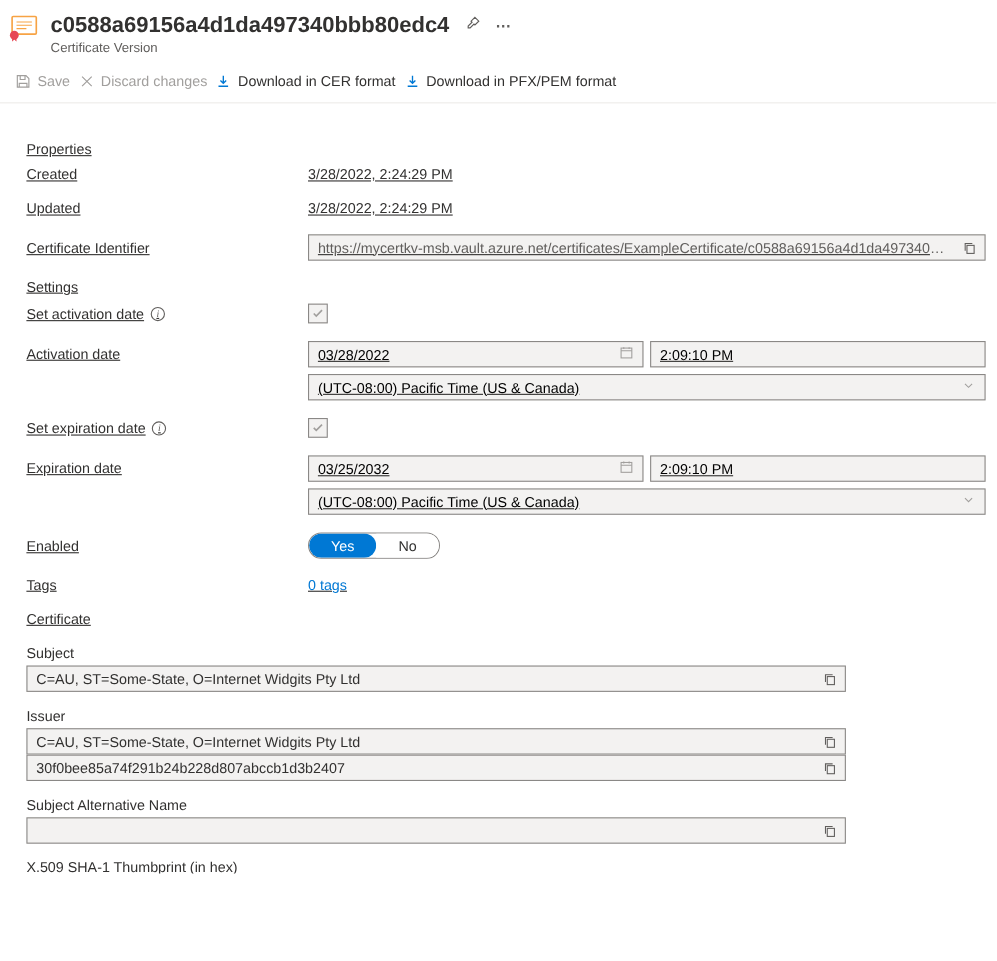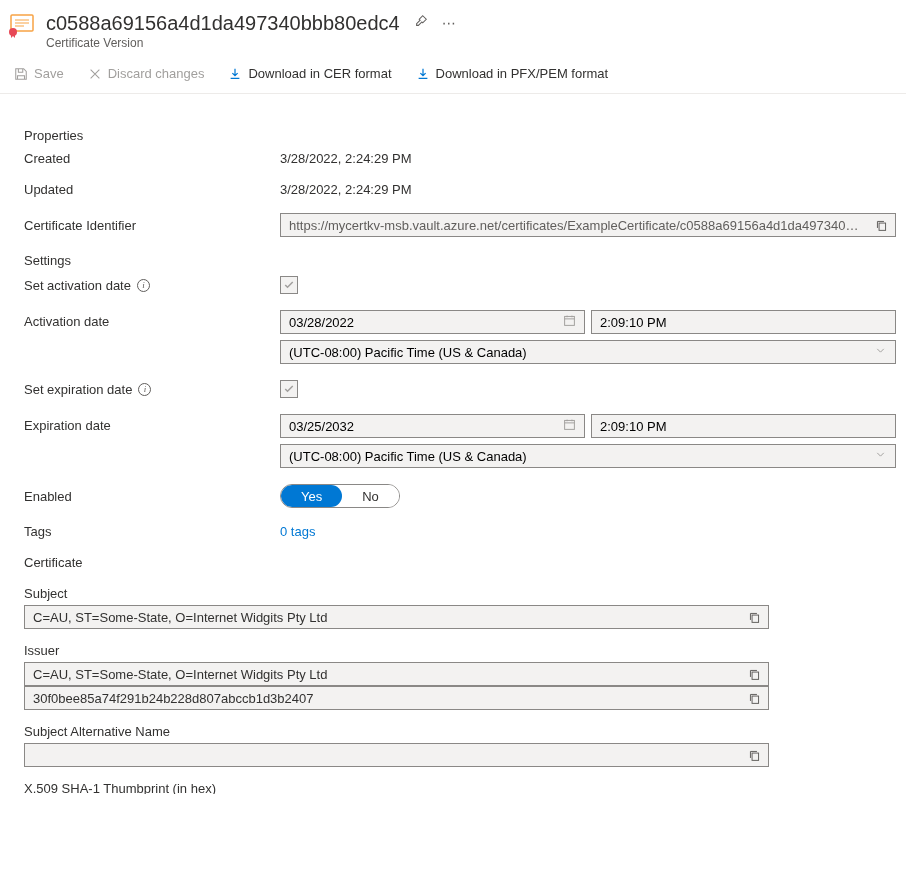--- a/index.html
+++ b/index.html
@@ -21,58 +21,59 @@
     width: 28px;
     height: 28px;
     margin-right: 10px;
     flex: none;
     position: relative;
   }
   .cert-icon svg { width: 28px; height: 28px; }
   .title-block { flex: 1; }
   .title {
     font-size: 20px;
-    font-weight: 400;
+    font-weight: 700;
     color: #323130;
     line-height: 26px;
     display: flex;
     align-items: center;
     gap: 14px;
   }
   .subtitle {
     font-size: 12px;
     color: #605e5c;
     margin-top: 0px;
   }
   .pin-icon, .more-icon { color: #605e5c; cursor: pointer; font-size: 14px; }
 
   .toolbar {
     display: flex;
     align-items: center;
-    gap: 24px;
+    gap: 8px;
     padding: 8px 14px 10px 14px;
     border-bottom: 1px solid #edebe9;
   }
   .tool-btn {
     display: inline-flex;
     align-items: center;
     gap: 6px;
     font-size: 13px;
     color: #323130;
     cursor: pointer;
     background: none;
     border: none;
     padding: 2px 0;
   }
   .tool-btn.disabled { color: #a19f9d; cursor: default; }
   .tool-btn svg { width: 14px; height: 14px; }
   .tool-btn .blue-icon { color: #0078d4; }
 
   .content {
     padding: 20px 4px 8px 24px;
+    text-decoration: underline;
   }
 
   .section-title {
     font-size: 13px;
     color: #323130;
     margin: 14px 0 8px 0;
   }
 
   .row {
     display: flex;

